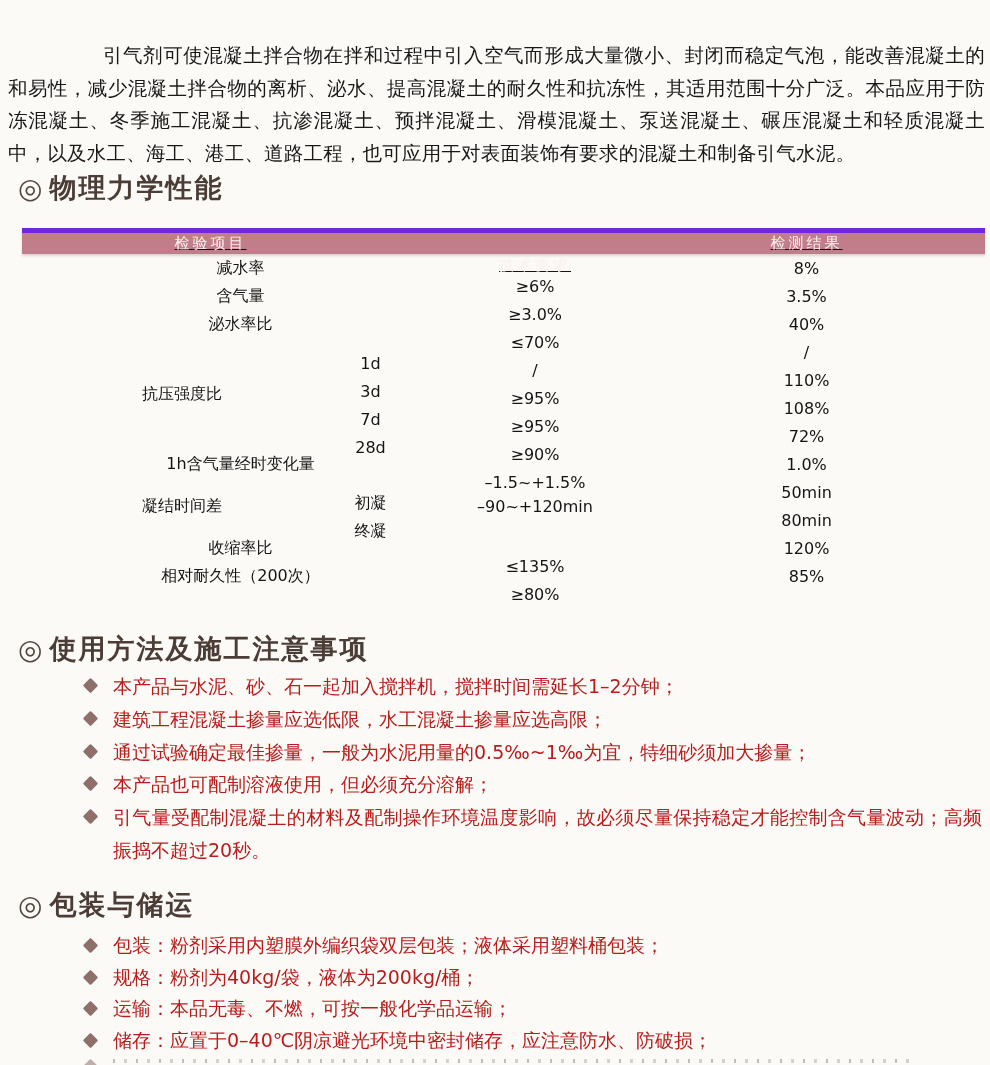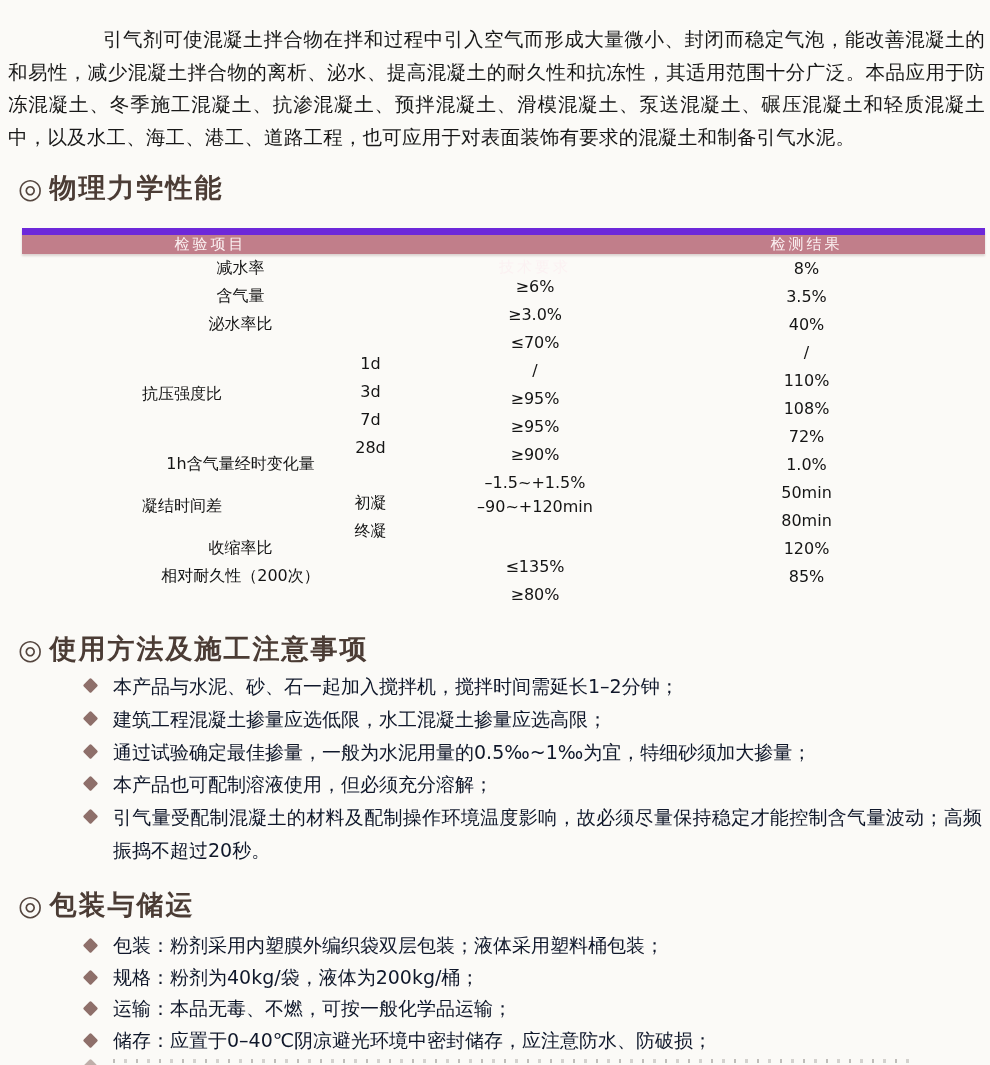--- a/index.html
+++ b/index.html
@@ -7,21 +7,21 @@
   body {
     position:relative;
     overflow:hidden;
     background:var(--page-bg,#fbfaf7);
     font-family:"DejaVu Sans","Liberation Sans",sans-serif;
     color:var(--body-text,#1d1d1d);
   }
 
   
   .intro {
-    position:absolute; top:24px; left:8px; width:977px;
+    position:absolute; top:40px; left:8px; width:977px;
     font-size:19.5px; line-height:32.5px; text-indent:95px;
     text-align:justify; color:#181818; letter-spacing:.2px;
   }
 
   
   .sec {
     position:absolute; left:18px; height:36px;
     display:flex; align-items:center; gap:7px;
     font-size:27px; font-weight:bold; color:var(--section-heading,#4b3c35);
     letter-spacing:2px; white-space:nowrap;
@@ -29,22 +29,23 @@
   .sec .mark { font-weight:normal; font-size:28px; letter-spacing:0; color:#55463f; }
   #sec-physical { top:170px; }
   #sec-usage    { top:631px; }
   #sec-packing  { top:887px; }
 
   
   .tbl { position:absolute; top:228px; left:22px; width:963px; font-size:16px; color:#141414; }
   .thead {
     display:flex; height:26px;
     background:var(--table-header-bg,#c17e8a);
-    border-top:7px solid #6d28d9;
+    border-top:5px solid #6d28d9;
     box-shadow:0 2px 2px rgba(140,110,112,.28);
+    text-decoration:underline;
   }
   .th {
     display:flex; align-items:center; justify-content:center;
     color:var(--table-header-text,#fbf1f2); font-size:15px; letter-spacing:3px;
   }
   .c1 { width:377px; } .c2 { width:272px;margin-top:32px; } .c3 { width:271px; }
   .thead .c2 { border-left:2px solid #f3e9e8; border-right:2px solid #f3e9e8; }
   .tbody { padding-top:0; }
   .trow { display:flex; height:28px; }
   .td { display:flex; align-items:center; justify-content:center; }
@@ -60,21 +61,21 @@
     position:absolute; left:377px; top:0; bottom:0; width:272px;
     display:flex; align-items:center; justify-content:center;
   }
 
   
   .bullets { position:absolute; left:84px; width:898px; list-style:none; }
   #usage-list   { top:670px; }
   #usage-list li { line-height:32.8px; }
   #packing-list { top:930px; }
   #packing-list li { line-height:31.5px; }
-  .bullets li { position:relative; padding-left:29px; font-size:19px; color:#0f172a; text-align:justify; }
+  .bullets li { position:relative; padding-left:29px; font-size:19px; color:#b91c1c; text-align:justify; }
   .dia {
     position:absolute; left:1px; top:10px; width:11px; height:11px;
     background:var(--bullet-diamond,#8e6f6a);
     transform:rotate(45deg); border-radius:1.5px;
   }
 
   
   .cutoff { position:absolute; left:84px; top:1057px; width:840px; height:8px; overflow:hidden; }
   .cutoff .dia { top:4px; opacity:.55; }
   .smudge {

